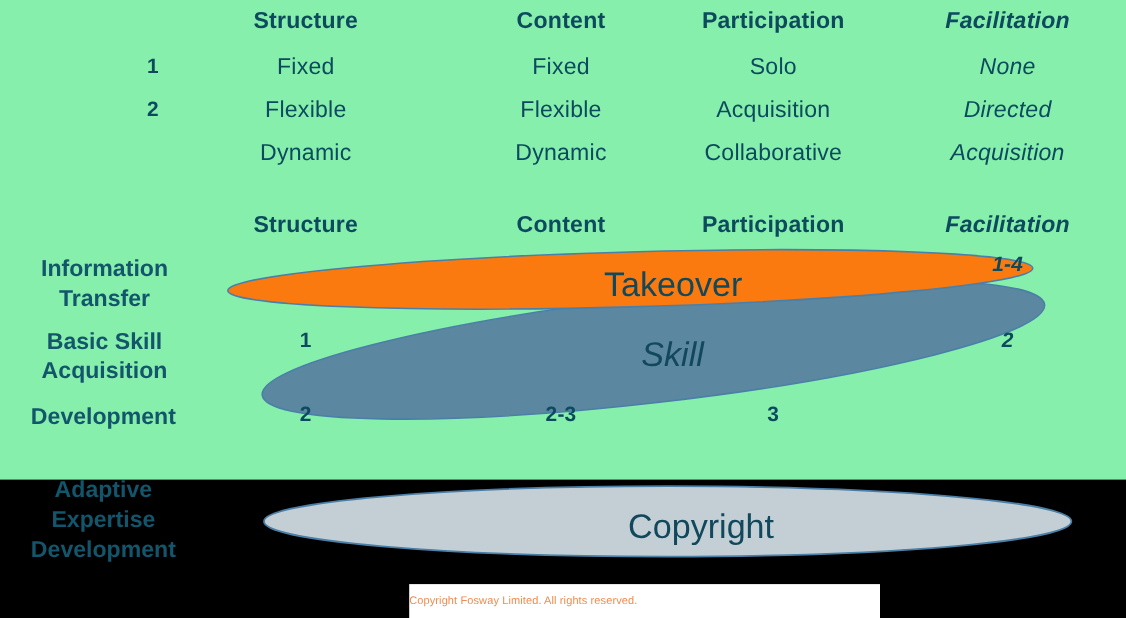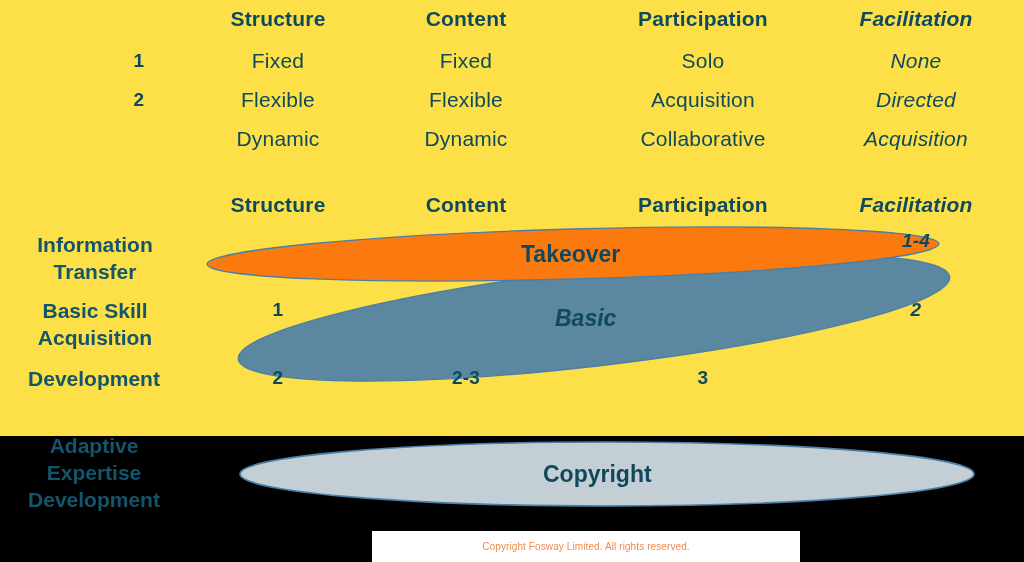--- a/index.html
+++ b/index.html
@@ -14,21 +14,21 @@
     overflow: hidden;
     font-family: "Liberation Sans", sans-serif;
     color: #0d4a5e;
   }
 
   #stage {
     position: absolute;
     left: 0; top: 0;
     width: 1024px;
     height: 436px;
-    background: #fde047;
+    background: #86efac;
   }
 
   
   .cell {
     position: absolute;
     text-align: center;
     color: #0d4a5e;
     line-height: 1.04;
     white-space: nowrap;
     letter-spacing: 0.2px;
@@ -50,53 +50,53 @@
     text-align: center;
     font-size: 21px;
     font-weight: 700;
     color: #13556b;
     line-height: 1.28;
     white-space: nowrap;
   }
 
   
   .col-structure   { left: 198px; width: 160px; }
-  .col-content     { left: 386px; width: 160px; }
+  .col-content     { left: 430px; width: 160px; }
   .col-participation { left: 610px; width: 186px; }
   .col-facilitation  { left: 828px; width: 176px; font-style: italic; }
 
   
   #bands {
     position: absolute;
     left: 0; top: 0;
     width: 1024px;
     height: 562px;
     pointer-events: none;
   }
 
   .band-label {
     position: absolute;
-    font-size: 23px;
-    font-weight: 700;
+    font-size: 31px;
+    font-weight: 400;
     color: #12485c;
     white-space: nowrap;
+    margin-left: 28px;
   }
   .band-label.italic { font-style: italic; }
 
   
   #copyright-strip {
     position: absolute;
     left: 372px;
     top: 531px;
     width: 428px;
     height: 31px;
     background: #ffffff;
     display: flex;
     align-items: center;
-    justify-content: center;
   }
   #copyright-strip .copy-text {
     font-size: 10px;
     color: #ef8b4d;
     letter-spacing: 0.1px;
     white-space: nowrap;
   }
 </style>
 </head>
 <body>
@@ -138,21 +138,21 @@
     </g>
 
     <g transform="rotate(-1.6 573 254)">
       <ellipse cx="573" cy="254" rx="366" ry="25" fill="#fb7a0f" stroke="#4a7fa8" stroke-width="1.4"></ellipse>
     </g>
 
     <ellipse cx="607" cy="474" rx="367" ry="32" fill="#c3cfd4" stroke="#4a7fa8" stroke-width="1.6"></ellipse>
   </svg>
 
   <div class="band-label" style="left:521px; top:241px;">Takeover</div>
-  <div class="band-label italic" style="left:555px; top:305px;">Basic</div>
+  <div class="band-label italic" style="left:555px; top:305px;">Skill</div>
   <div class="band-label" style="left:543px; top:461px;">Copyright</div>
 
   <div class="rowlabel" style="left:4px; top:298px; width:182px;">
     <div>Basic Skill</div>
     <div>Acquisition</div>
   </div>
 
   <div class="rowlabel" style="left:4px; top:232px; width:182px;">
     <div>Information</div>
     <div>Transfer</div>

